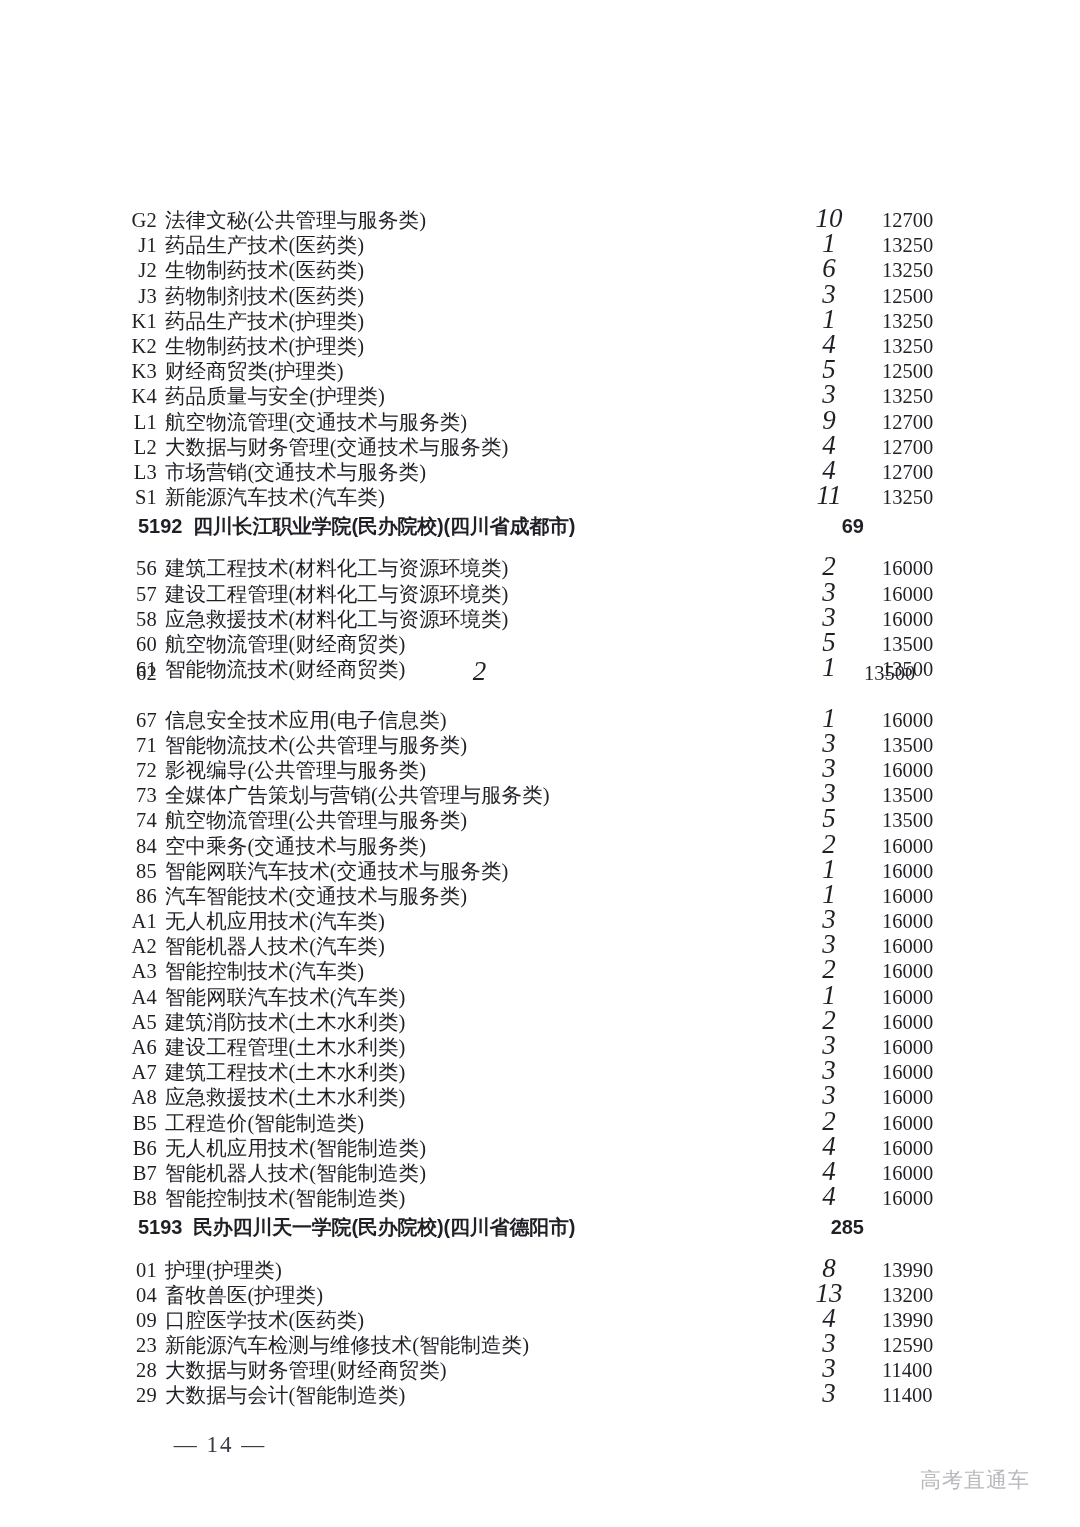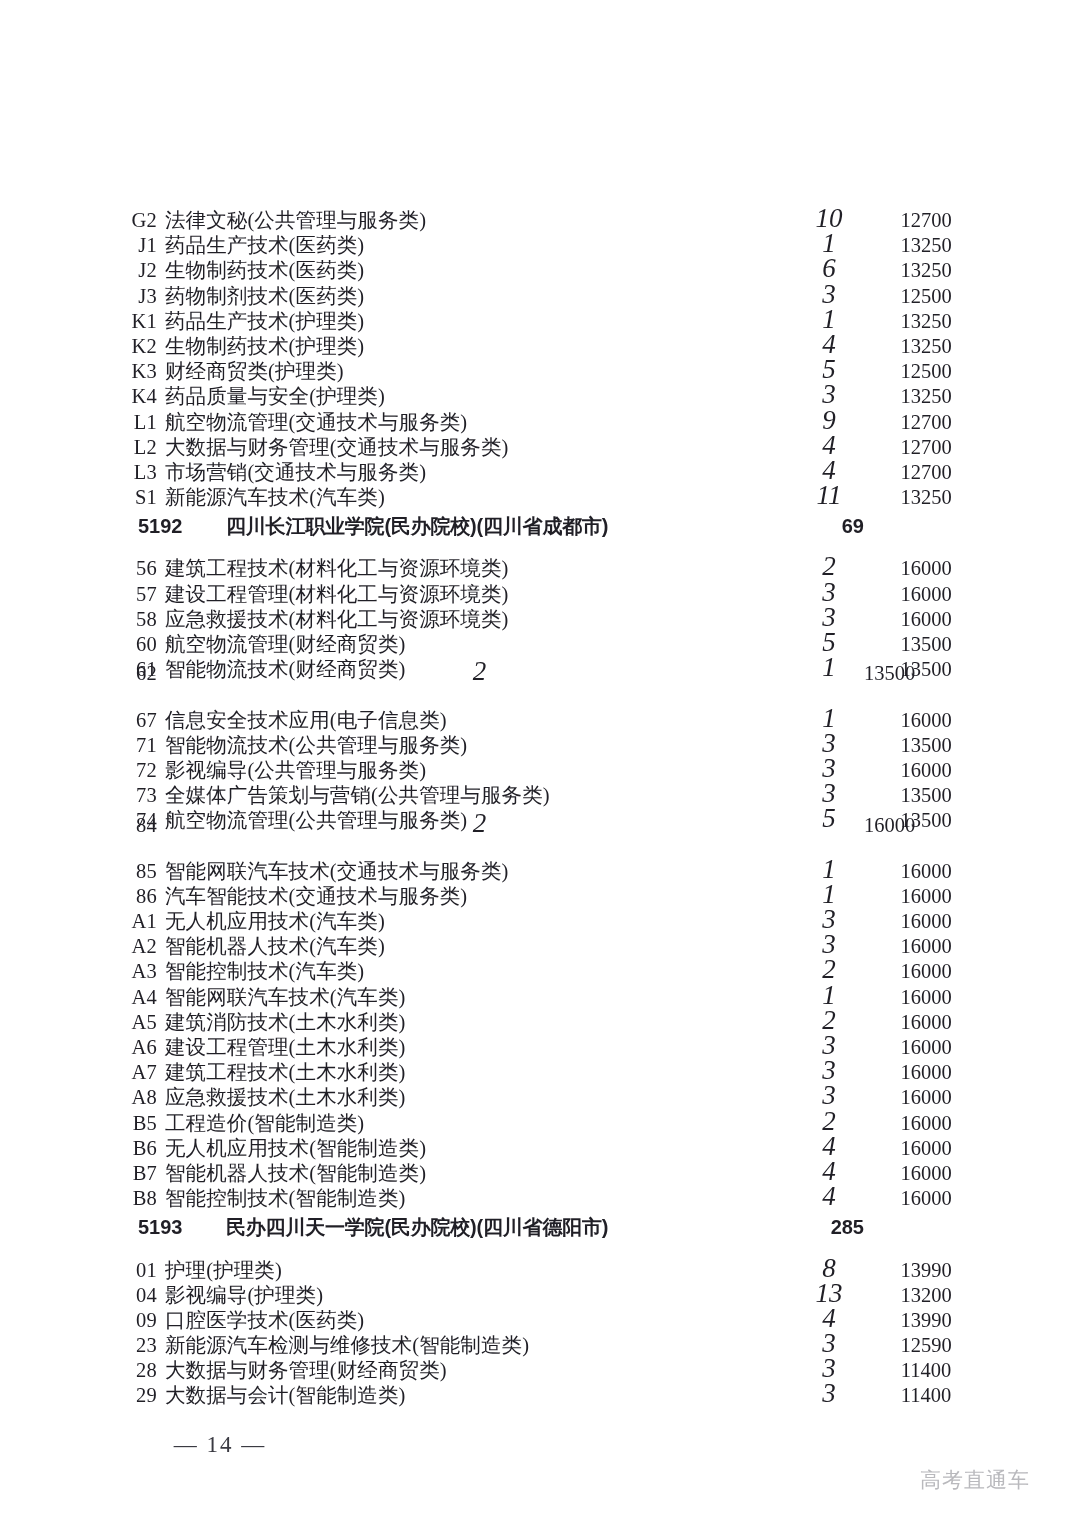--- a/index.html
+++ b/index.html
@@ -50,21 +50,21 @@
     font-size: 20.5px;
     letter-spacing: 0.1px;
     margin-top: 24px;
   }
   .row .count {
     text-align: center;
     font-size: 27px;
     font-style: italic;
   }
   .row .fee {
-    text-align: center;
+    text-align: left;
     font-size: 20.5px;
   }
   .spacer { width: 0; }
 
   
   .school-row {
     display: grid;
     grid-template-columns: 54px 9px 1fr 79px 18px 88px;
     align-items: baseline;
     height: 25.2px;
@@ -74,21 +74,20 @@
   }
   .school-row .scode {
     text-align: left;
     font-size: 20px;
     margin-left: 8px;
     margin-top: 20px;
   }
   .school-row .sname {
     font-size: 20px;
     letter-spacing: -0.2px;
-    margin-left: 33px;
   }
   .school-row .scount {
     text-align: right;
     font-size: 20px;
   }
   .school-row .sfee { text-align: right; }
 
   .gap-before { margin-top: 11px; }
   .gap-after  { margin-bottom: 10px; }
 
@@ -309,20 +308,21 @@
         <span class="code">74</span>
         <span class="spacer"></span>
         <span class="name">航空物流管理(公共管理与服务类)</span>
         <span class="count">5</span>
         <span class="spacer"></span>
         <span class="fee">13500</span>
       </div>
       <div class="row">
         <span class="code">84</span>
         <span class="spacer"></span>
+        <span class="name">空中乘务(交通技术与服务类)</span>
         <span class="count">2</span>
         <span class="spacer"></span>
         <span class="fee">16000</span>
       </div>
       <div class="row">
         <span class="code">85</span>
         <span class="spacer"></span>
         <span class="name">智能网联汽车技术(交通技术与服务类)</span>
         <span class="count">1</span>
         <span class="spacer"></span>
@@ -444,21 +444,21 @@
         <span class="code">01</span>
         <span class="spacer"></span>
         <span class="name">护理(护理类)</span>
         <span class="count">8</span>
         <span class="spacer"></span>
         <span class="fee">13990</span>
       </div>
       <div class="row">
         <span class="code">04</span>
         <span class="spacer"></span>
-        <span class="name">影视编导(护理类)</span>
+        <span class="name">畜牧兽医(护理类)</span>
         <span class="count">13</span>
         <span class="spacer"></span>
         <span class="fee">13200</span>
       </div>
       <div class="row">
         <span class="code">09</span>
         <span class="spacer"></span>
         <span class="name">口腔医学技术(医药类)</span>
         <span class="count">4</span>
         <span class="spacer"></span>

